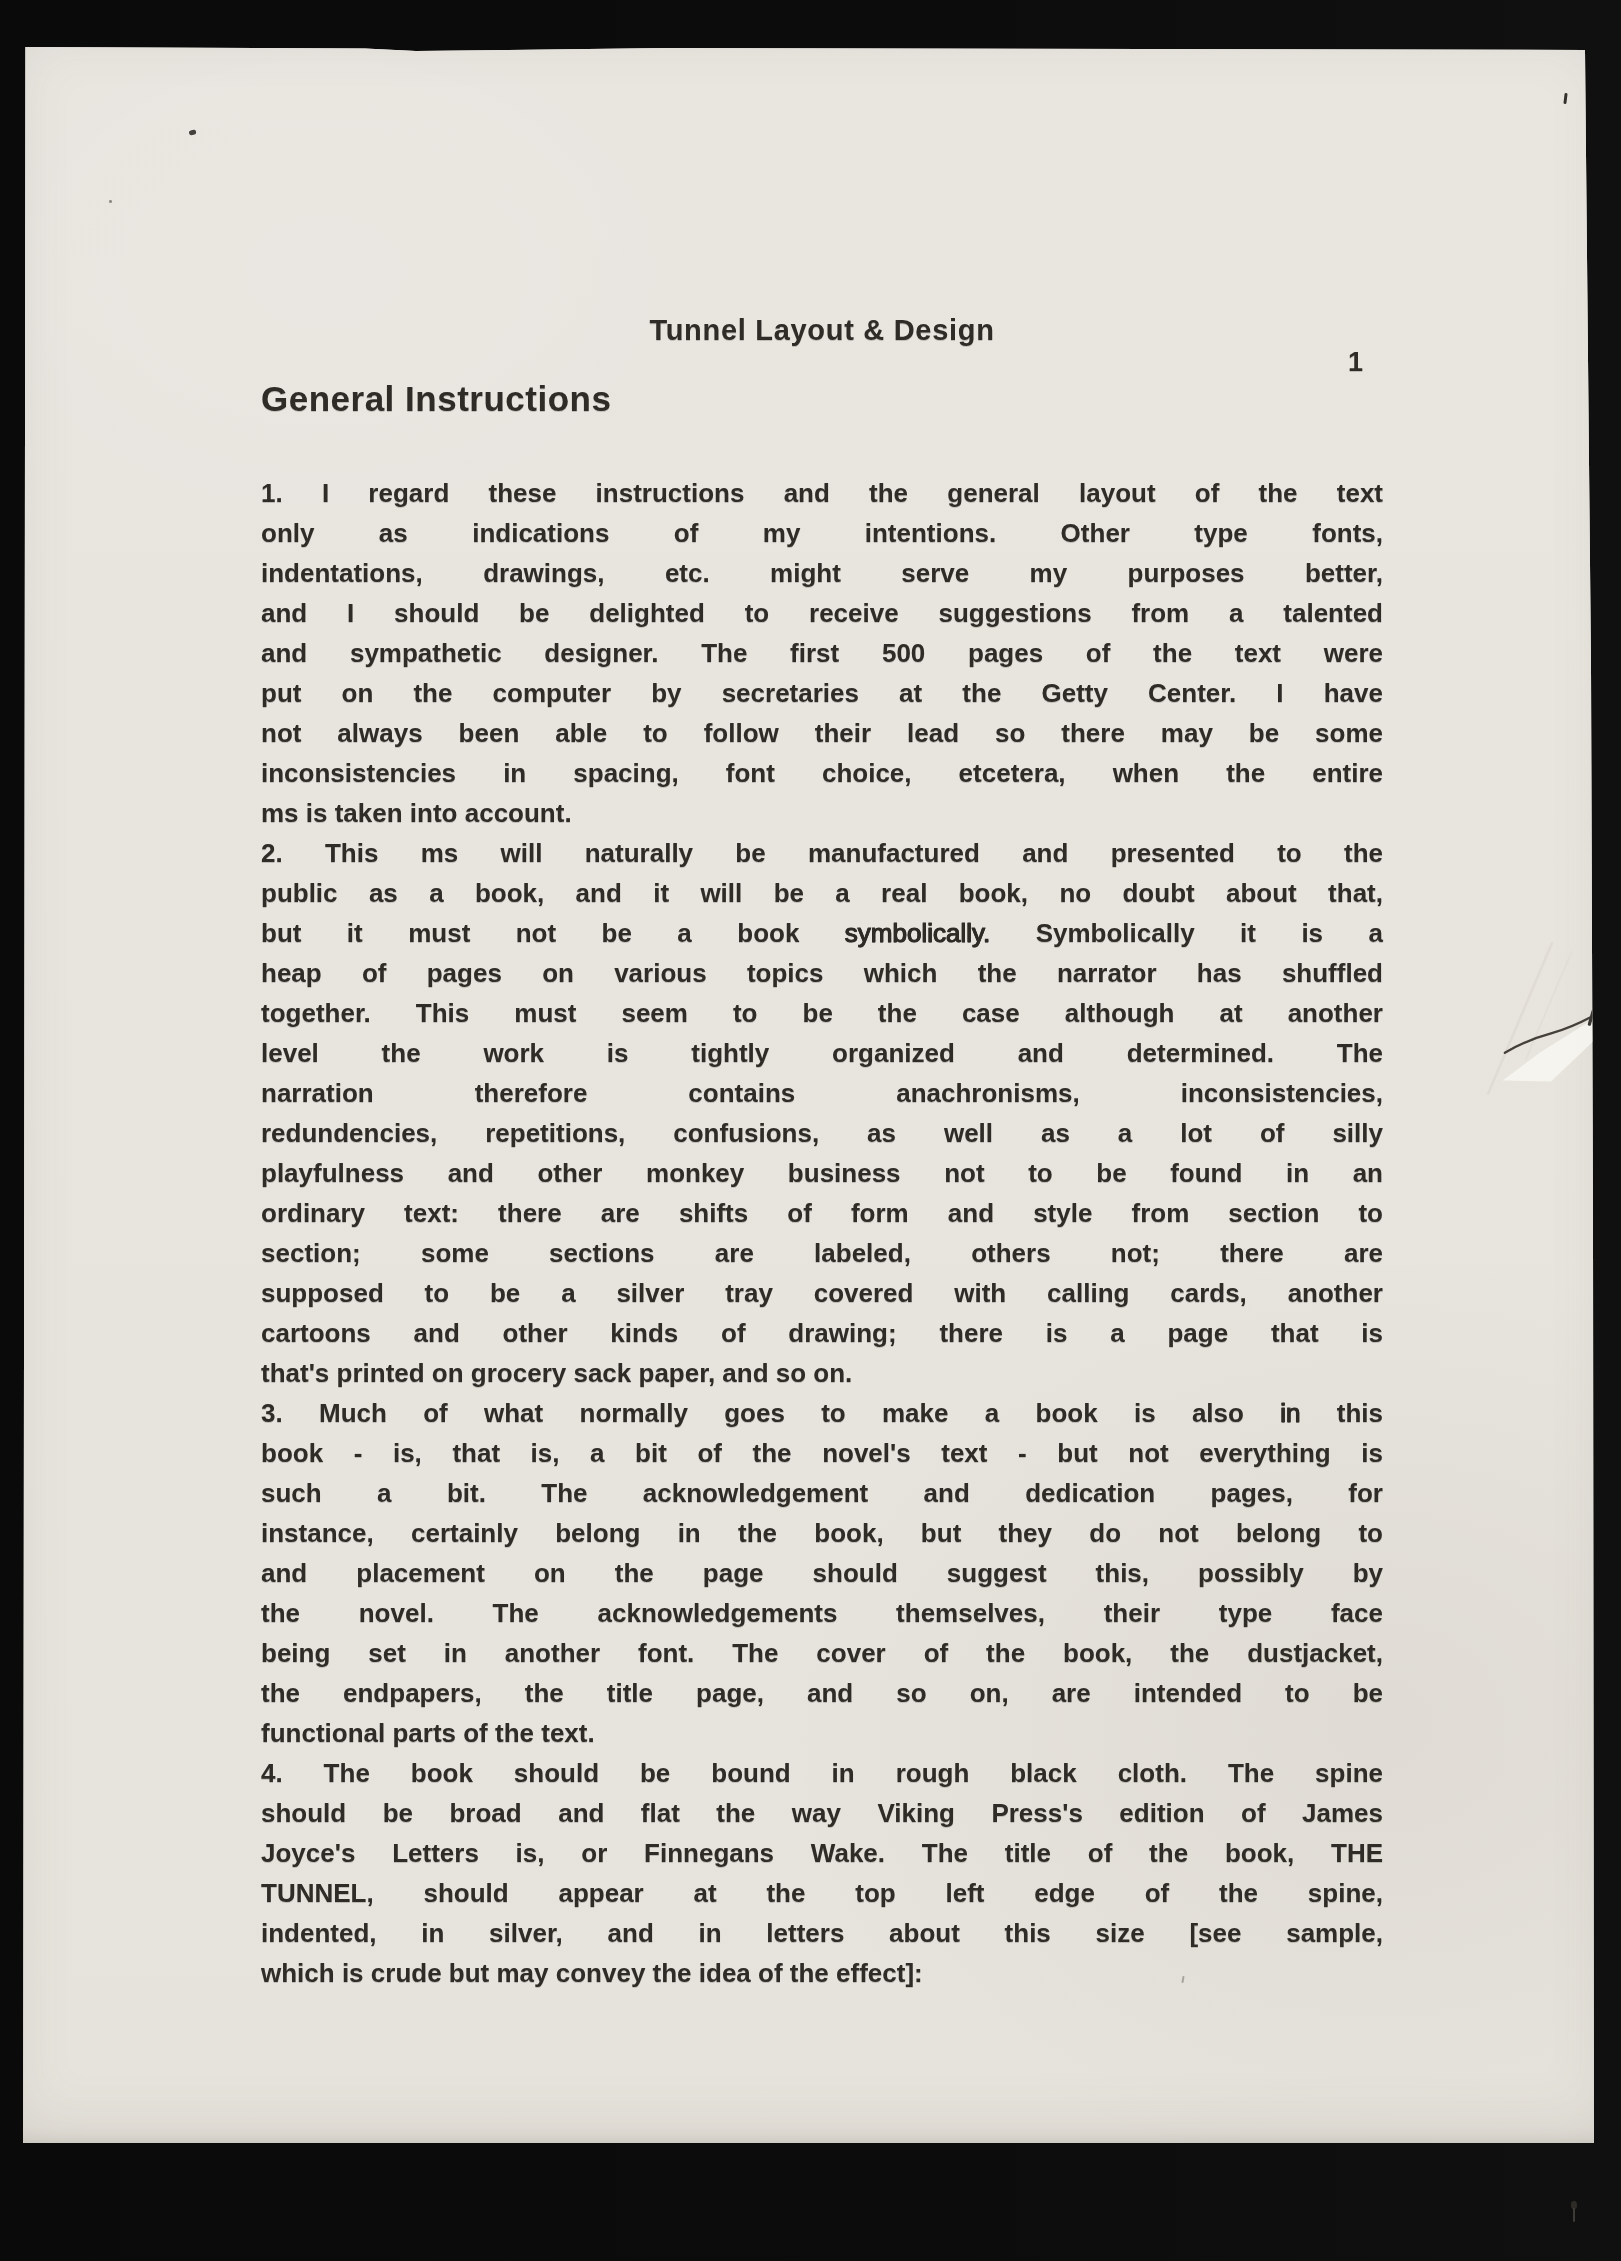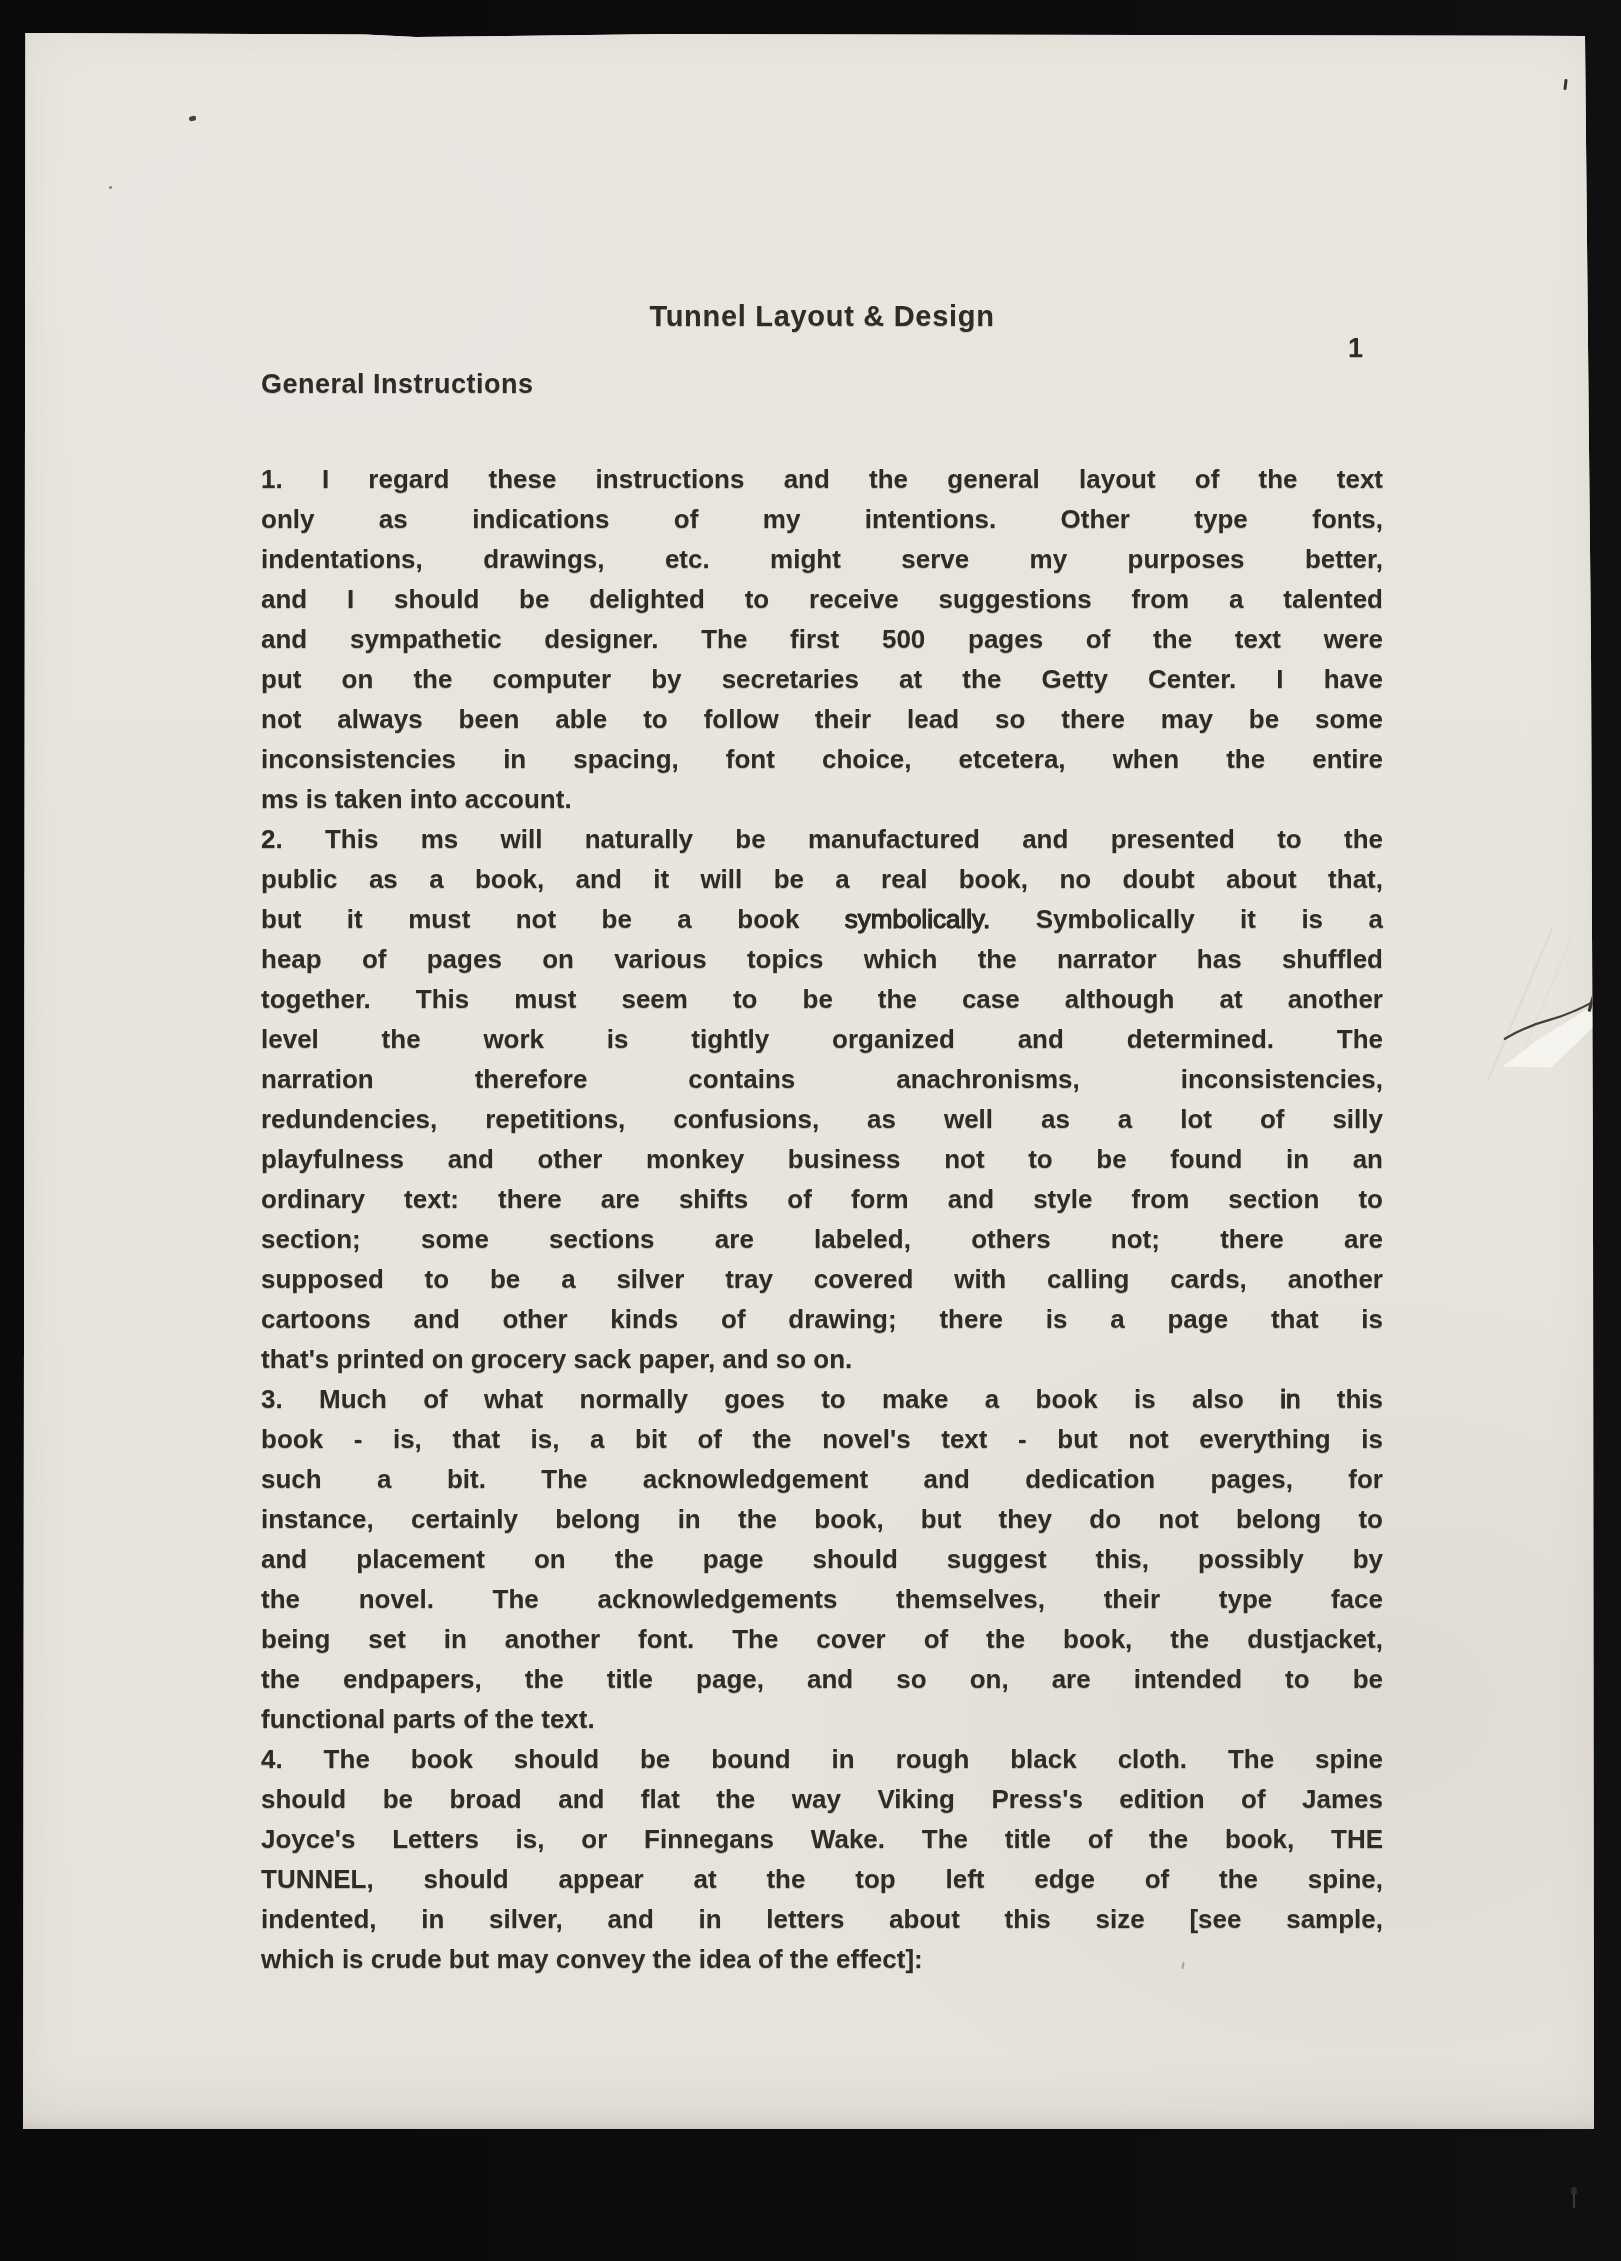--- a/index.html
+++ b/index.html
@@ -7,21 +7,21 @@
     --paper:#e9e6e0;
     --ink:#2f2c27;
   }
   html,body{margin:0;padding:0;background:var(--scan-bg);}
   #canvas{
     position:relative;width:1622px;height:2261px;overflow:hidden;
     background:linear-gradient(90deg,#0a0a0a 0%,#0c0c0c 60%,#101010 100%);
     font-family:"Liberation Sans",sans-serif;
   }
   #paper{
-    position:absolute;left:0;top:4px;width:1622px;height:2125px;
+    position:absolute;left:0;top:18px;width:1622px;height:2125px;
     background-color:var(--paper);
     background-image:
       radial-gradient(647px 462px at 20% 12%, rgba(255,255,255,.06), transparent 70%),
       radial-gradient(832px 647px at 85% 80%, rgba(120,110,95,.07), transparent 72%),
       linear-gradient(#e9e6e0, #e6e3dc);
     clip-path:polygon(25.4px 29px, 365px 30.5px, 416px 33px, 668px 30px, 1585px 32px,
                       1591px 647px, 1593px 1202px, 1594px 2221px, 1581px 2242px,
                       23px 2245px);
     box-shadow:inset 0 0 69px rgba(95,88,76,.18), inset -5.5px 0 15.7px rgba(95,88,76,.16);
   }
@@ -30,21 +30,21 @@
   #doc-title{
     position:absolute;left:261px;top:298px;width:1122px;
     font-size:29px;line-height:29px;letter-spacing:0.7px;text-align:center;
   }
   #page-number{
     position:absolute;left:1328px;top:331px;width:55px;
     font-size:27px;line-height:27px;text-align:center;
   }
   #section-heading{
     position:absolute;left:261px;top:367px;
-    font-size:27px;line-height:27px;letter-spacing:0.5px;
+    font-size:35px;line-height:27px;letter-spacing:0.5px;
   }
   #body-text{
     position:absolute;left:261px;top:455px;width:1122px;
     font-size:26px;
   }
   .line{
     height:40px;line-height:40px;
     text-align:justify;text-align-last:justify;
     white-space:normal;
   }

